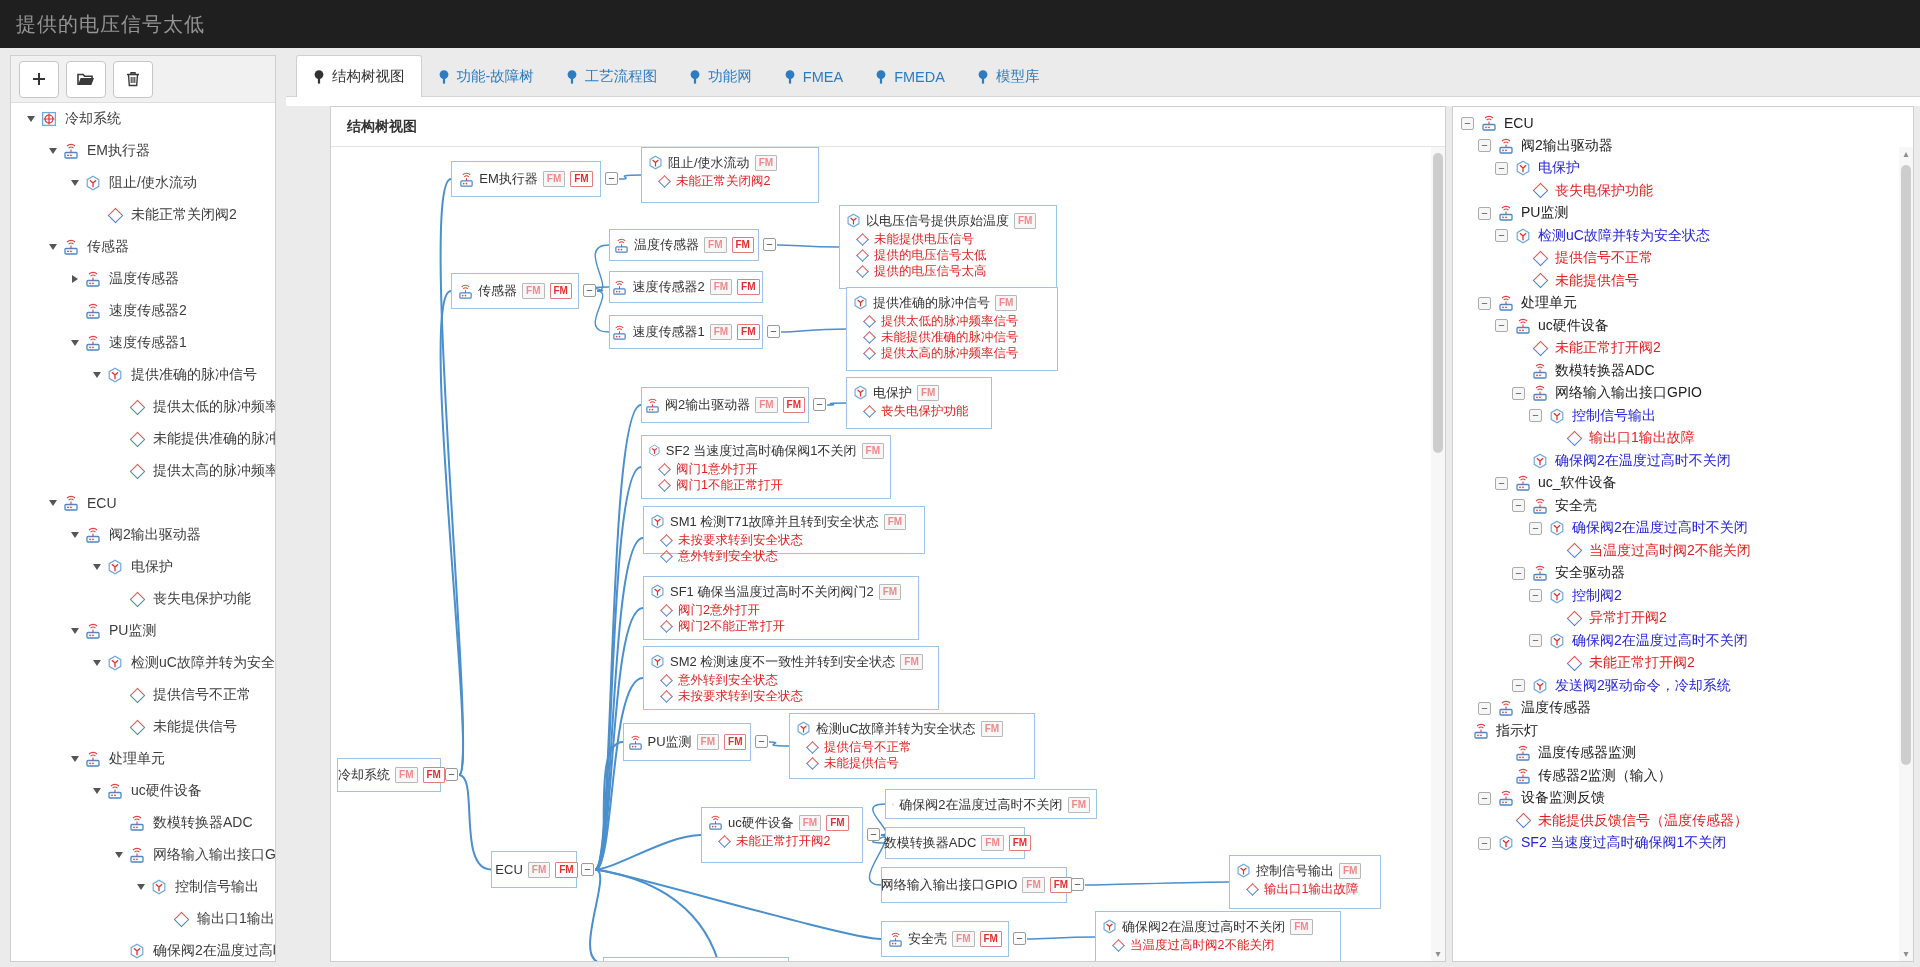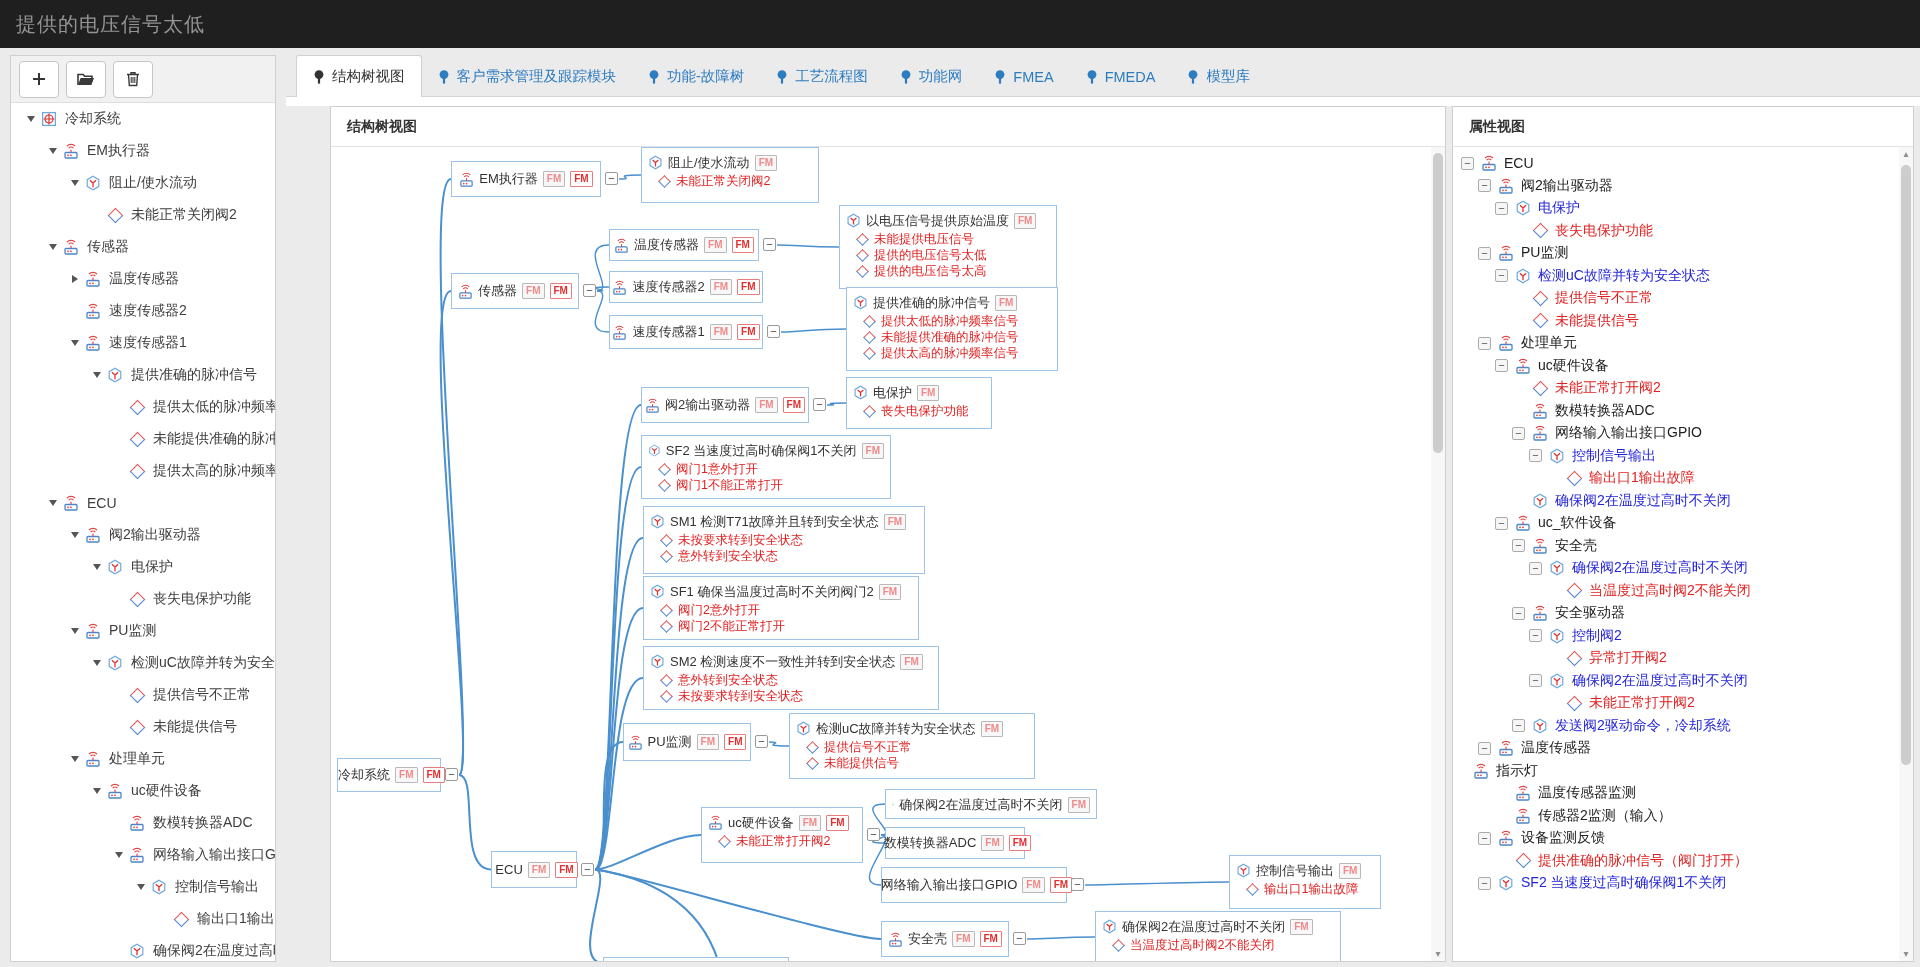--- a/index.html
+++ b/index.html
@@ -436,27 +436,20 @@
         <circle cx="6" cy="4.6" r="4.4"></circle>
         <rect x="4.9" y="8" width="2.2" height="5.6"></rect>
       </svg>
       <span>结构树视图</span>
     </div>
     <div class="tab">
       <svg width="12" height="14" viewBox="0 0 12 14" fill="currentColor">
         <circle cx="6" cy="4.6" r="4.4"></circle>
         <rect x="4.9" y="8" width="2.2" height="5.6"></rect>
       </svg>
-      <span>客户需求管理及跟踪模块</span>
-    </div>
-    <div class="tab">
-      <svg width="12" height="14" viewBox="0 0 12 14" fill="currentColor">
-        <circle cx="6" cy="4.6" r="4.4"></circle>
-        <rect x="4.9" y="8" width="2.2" height="5.6"></rect>
-      </svg>
       <span>功能-故障树</span>
     </div>
     <div class="tab">
       <svg width="12" height="14" viewBox="0 0 12 14" fill="currentColor">
         <circle cx="6" cy="4.6" r="4.4"></circle>
         <rect x="4.9" y="8" width="2.2" height="5.6"></rect>
       </svg>
       <span>工艺流程图</span>
     </div>
     <div class="tab">
@@ -697,21 +690,21 @@
         </div>
         <div class="grp-fail">
           <span class="dmd "></span>
           <span>阀门1意外打开</span>
         </div>
         <div class="grp-fail">
           <span class="dmd "></span>
           <span>阀门1不能正常打开</span>
         </div>
       </div>
-      <div class="node grp" style="left: 312px; top: 359px; width: 282px; height: 68px;">
+      <div class="node grp" style="left: 312px; top: 359px; width: 282px; height: 48px;">
         <div class="grp-hd">
           <svg width="15" height="15" viewBox="0 0 16 16">
             <path d="M8 1.3 L13.8 4.7 V11.3 L8 14.7 L2.2 11.3 V4.7 Z" fill="#fff" stroke="#6fa8dc" stroke-width="1.2"></path>
             <path d="M8 8 V12.2 M8 8 L4.9 5.3 M8 8 L11.1 5.3" stroke="#e03030" stroke-width="1.3" fill="none"></path>
           </svg>
           <span>SM1 检测T71故障并且转到安全状态</span>
           <span class="fm fm1">FM</span>
         </div>
         <div class="grp-fail">
           <span class="dmd "></span>
@@ -905,21 +898,20 @@
       </div>
       <div class="node" style="left: 272px; top: 810px; width: 186px; height: 12px;"></div>
     </div>
   <div class="vscroll" style="left:1100px;top:40px;height:814px;">
     <div class="vthumb" style="top:6px;height:300px;"></div>
     <div class="scrollarrow" style="bottom:0;">▾</div>
   </div>
 </div>
 
 <div id="right" class="card">
-  <div class="card-hd">属性视图</div>
   <div id="prop-tree" style="padding-top:5px;">
       <div class="prow" style="padding-left: 8px;">
         <span class="expbox">−</span>
         <span class="picon">
           <svg width="16" height="16" viewBox="0 0 16 16">
             <rect x="2" y="9.5" width="12" height="5.5" rx="1" fill="#fff" stroke="#4a86c8" stroke-width="1.3"></rect>
             <circle cx="5" cy="12.3" r="0.9" fill="#e04040"></circle>
             <circle cx="8" cy="12.3" r="0.9" fill="#e04040"></circle>
             <path d="M8 9.5 V6.6" stroke="#e04040" stroke-width="1.1"></path>
             <path d="M5.6 5.2 A3.4 3.4 0 0 1 10.4 5.2" fill="none" stroke="#e04040" stroke-width="1.1"></path>
@@ -1258,21 +1250,21 @@
             <path d="M4 3 A5.8 5.8 0 0 1 12 3" fill="none" stroke="#e04040" stroke-width="1.1"></path>
           </svg>
         </span>
         <span class="lbl-black">设备监测反馈</span>
       </div>
       <div class="prow" style="padding-left: 42px;">
         <span class="expspace"></span>
         <span class="picon">
           <span class="dmd big"></span>
         </span>
-        <span class="lbl-red">提供准确的脉冲信号（阀门打开）</span>
+        <span class="lbl-red">未能提供反馈信号（温度传感器）</span>
       </div>
       <div class="prow" style="padding-left: 25px;">
         <span class="expbox">−</span>
         <span class="picon">
           <svg width="16" height="16" viewBox="0 0 16 16">
             <path d="M8 1.3 L13.8 4.7 V11.3 L8 14.7 L2.2 11.3 V4.7 Z" fill="#fff" stroke="#6fa8dc" stroke-width="1.2"></path>
             <path d="M8 8 V12.2 M8 8 L4.9 5.3 M8 8 L11.1 5.3" stroke="#e03030" stroke-width="1.3" fill="none"></path>
           </svg>
         </span>
         <span class="lbl-blue">SF2 当速度过高时确保阀1不关闭</span>

